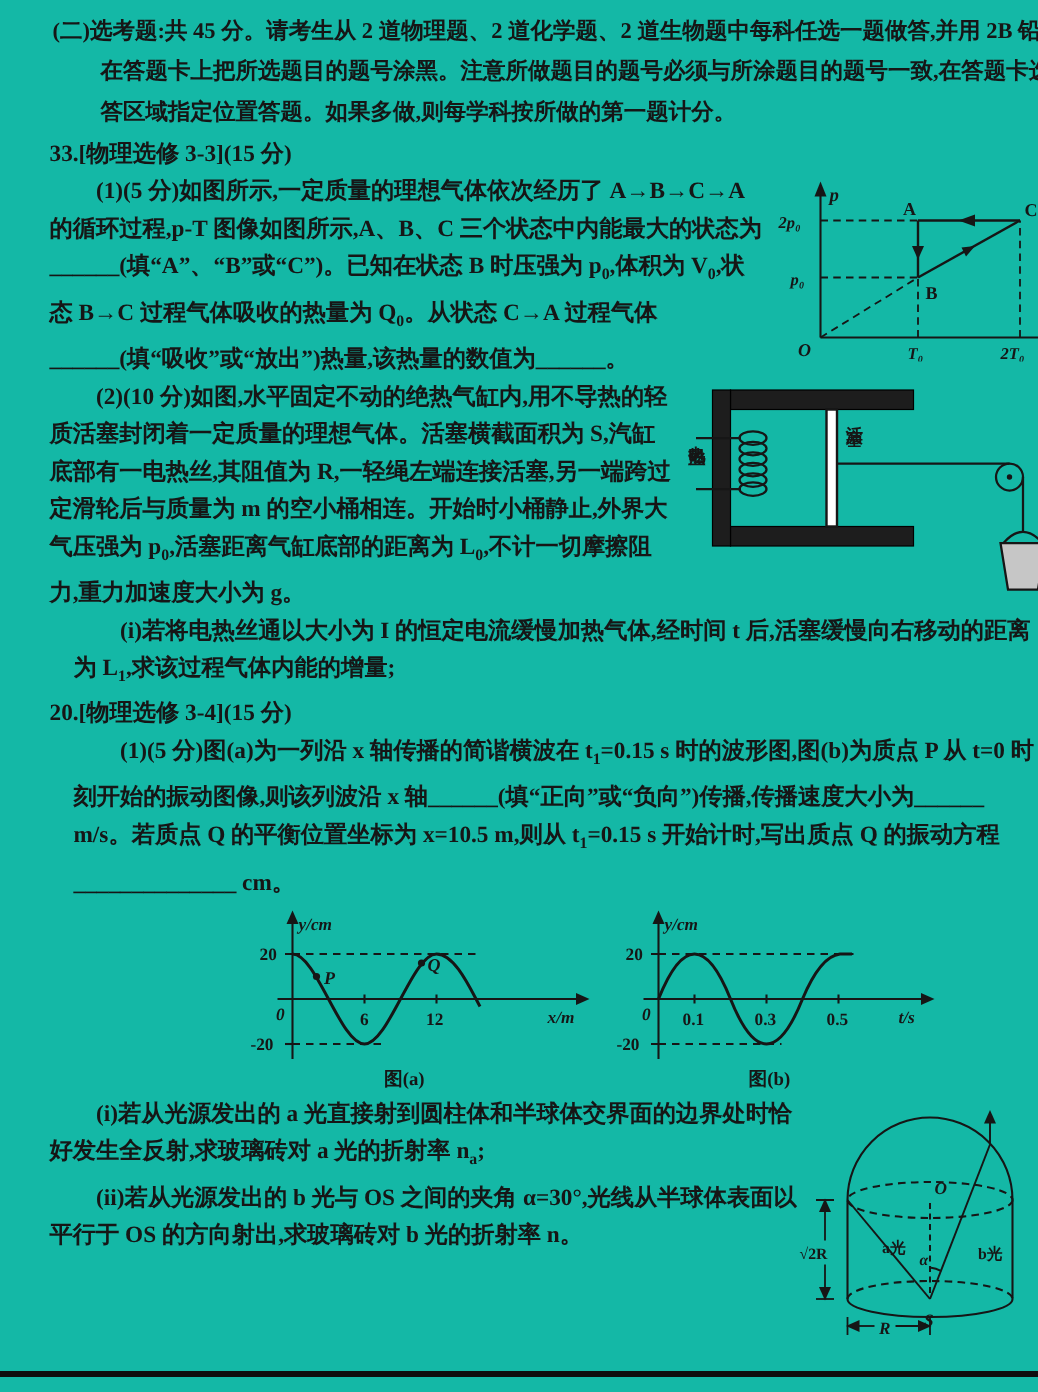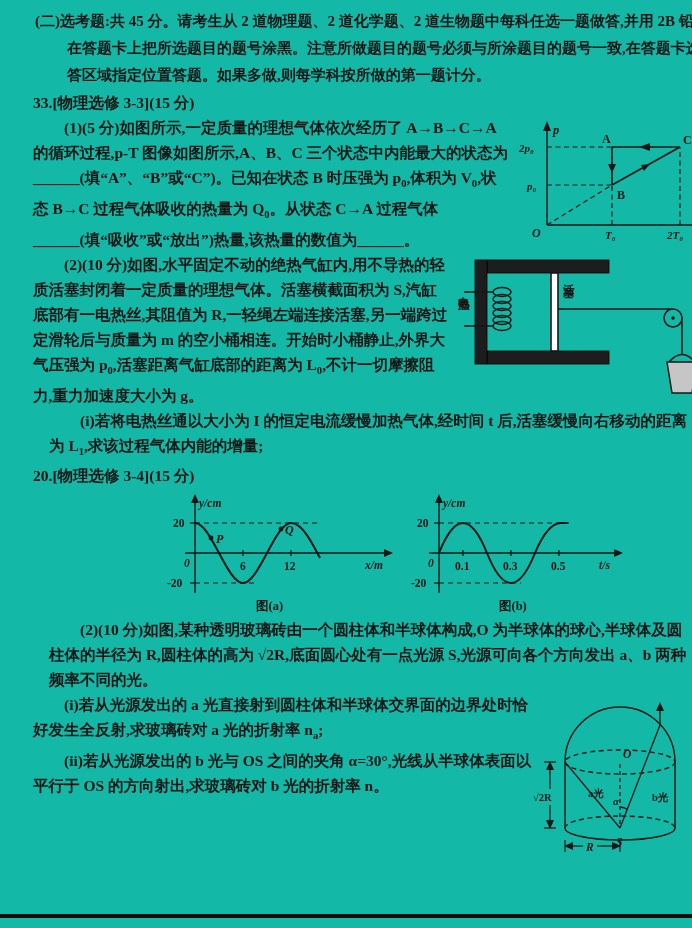--- a/index.html
+++ b/index.html
@@ -115,20 +115,21 @@
       </svg>
       <span class="vlabel" style="left:0; top:36px;">电热丝</span>
       <span class="vlabel" style="left:105px; top:23px;">活塞</span>
     </div>
     <p class="para">(2)(10 分)如图,水平固定不动的绝热气缸内,用不导热的轻质活塞封闭着一定质量的理想气体。活塞横截面积为 S,汽缸底部有一电热丝,其阻值为 R,一轻绳左端连接活塞,另一端跨过定滑轮后与质量为 m 的空小桶相连。开始时小桶静止,外界大气压强为 p<sub>0</sub>,活塞距离气缸底部的距离为 L<sub>0</sub>,不计一切摩擦阻力,重力加速度大小为 g。</p>
   </div>
 
   <p class="para">(i)若将电热丝通以大小为 I 的恒定电流缓慢加热气体,经时间 t 后,活塞缓慢向右移动的距离为 L<sub>1</sub>,求该过程气体内能的增量;</p>
 
   <p class="qhead">20.[物理选修 3-4](15 分)</p>
+  <p class="para">(1)(5 分)图(a)为一列沿 x 轴传播的简谐横波在 t<sub>1</sub>=0.15 s 时的波形图,图(b)为质点 P 从 t=0 时刻开始的振动图像,则该列波沿 x 轴______(填“正向”或“负向”)传播,传播速度大小为______ m/s。若质点 Q 的平衡位置坐标为 x=10.5 m,则从 t<sub>1</sub>=0.15 s 开始计时,写出质点 Q 的振动方程______________ cm。</p>
 
   <div class="figrow">
     <svg width="242" height="124" viewBox="0 0 242 124">
       <g stroke="#161616" stroke-width="1.4" fill="none">
         <line x1="40" y1="102" x2="40" y2="8"></line>
         <line x1="30" y1="62" x2="230" y2="62"></line>
         <line x1="35" y1="32" x2="40" y2="32"></line>
         <line x1="35" y1="92" x2="40" y2="92"></line>
         <line x1="88" y1="59" x2="88" y2="65"></line>
         <line x1="136" y1="59" x2="136" y2="65"></line>
@@ -180,21 +181,20 @@
       <text x="25" y="76" class="it" font-size="11.5">0</text>
       <text x="8" y="96" font-size="11.5">-20</text>
       <text x="52" y="79" font-size="11.5">0.1</text>
       <text x="100" y="79" font-size="11.5">0.3</text>
       <text x="148" y="79" font-size="11.5">0.5</text>
       <text x="196" y="78" class="it" font-size="11.5">t/s</text>
       <text x="96" y="119" font-size="12.5">图(b)</text>
     </svg>
   </div>
 
-  <p class="para">(2)(10 分)如图,某种透明玻璃砖由一个圆柱体和半球体构成,O 为半球体的球心,半球体及圆柱体的半径为 R,圆柱体的高为 √2R,底面圆心处有一点光源 S,光源可向各个方向发出 a、b 两种频率不同的光。</p>
 
   <div class="q34bottom">
     <p class="para">(i)若从光源发出的 a 光直接射到圆柱体和半球体交界面的边界处时恰好发生全反射,求玻璃砖对 a 光的折射率 n<sub>a</sub>;</p>
     <p class="para">(ii)若从光源发出的 b 光与 OS 之间的夹角 α=30°,光线从半球体表面以平行于 OS 的方向射出,求玻璃砖对 b 光的折射率 n。</p>
 
     <div class="fig-glass">
       <svg width="175" height="162" viewBox="0 0 175 162">
         <g stroke="#161616" stroke-width="1.4" fill="none">
           <path d="M33,62 A55,55 0 0 1 143,62"></path>
           <ellipse cx="88" cy="62" rx="55" ry="12" stroke-dasharray="5 3.5"></ellipse>

